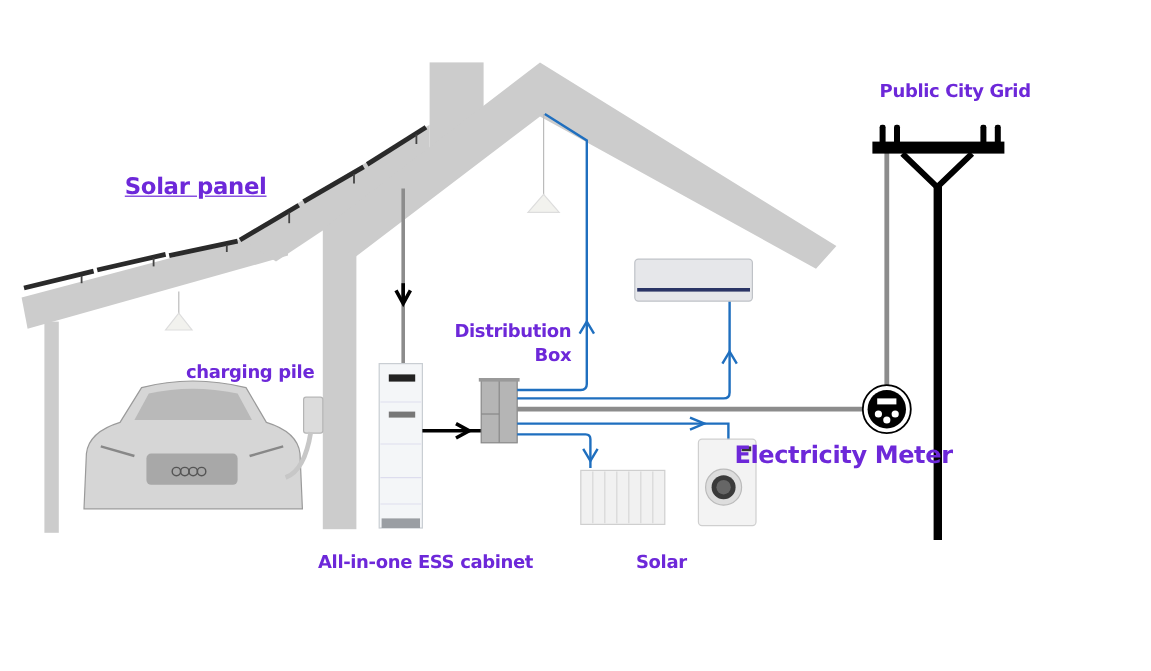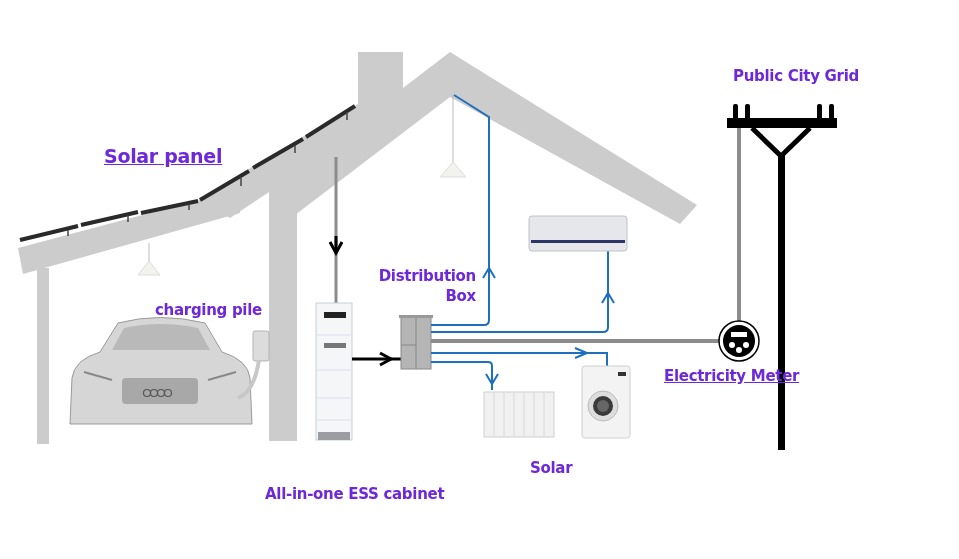--- a/index.html
+++ b/index.html
@@ -2,23 +2,23 @@
 <html><head>
 <meta charset="utf-8">
 <style>
   html, body { margin:0; padding:0; background:#ffffff; }
   body { width:959px; height:559px; position:relative; overflow:hidden; font-family:"DejaVu Sans", sans-serif; }
   svg { position:absolute; left:0; top:0; }
   .lbl { position:absolute; font-family:"DejaVu Sans", sans-serif; font-weight:bold; color:#6d28d9; white-space:nowrap; letter-spacing:-0.3px; }
   .lbl-solar { left:104px; top:145px; font-size:19px;text-decoration:underline; }
   .lbl-charging { left:155px; top:301px; font-size:15px; }
   .lbl-dist { left:373px; top:266px; font-size:15px; text-align:right; line-height:20px; width:103px; }
-  .lbl-ess { left:265px; top:485px; font-size:15px; }
+  .lbl-ess { left:265px; top:459px; font-size:15px; }
   .lbl-load { left:530px; top:459px; font-size:15px; }
-  .lbl-meter { left:664px; top:367px; font-size:15px;text-decoration:underline; }
+  .lbl-meter { left:612px; top:367px; font-size:20px; }
   .lbl-grid { left:733px; top:67px; font-size:15px; }
 </style>
 </head>
 <body>
 
 <svg width="959" height="559" viewBox="0 0 959 559">
 
   <g fill="#cccccc">
 
     <polygon points="18,248 240,189 240,213 23,274"></polygon>

